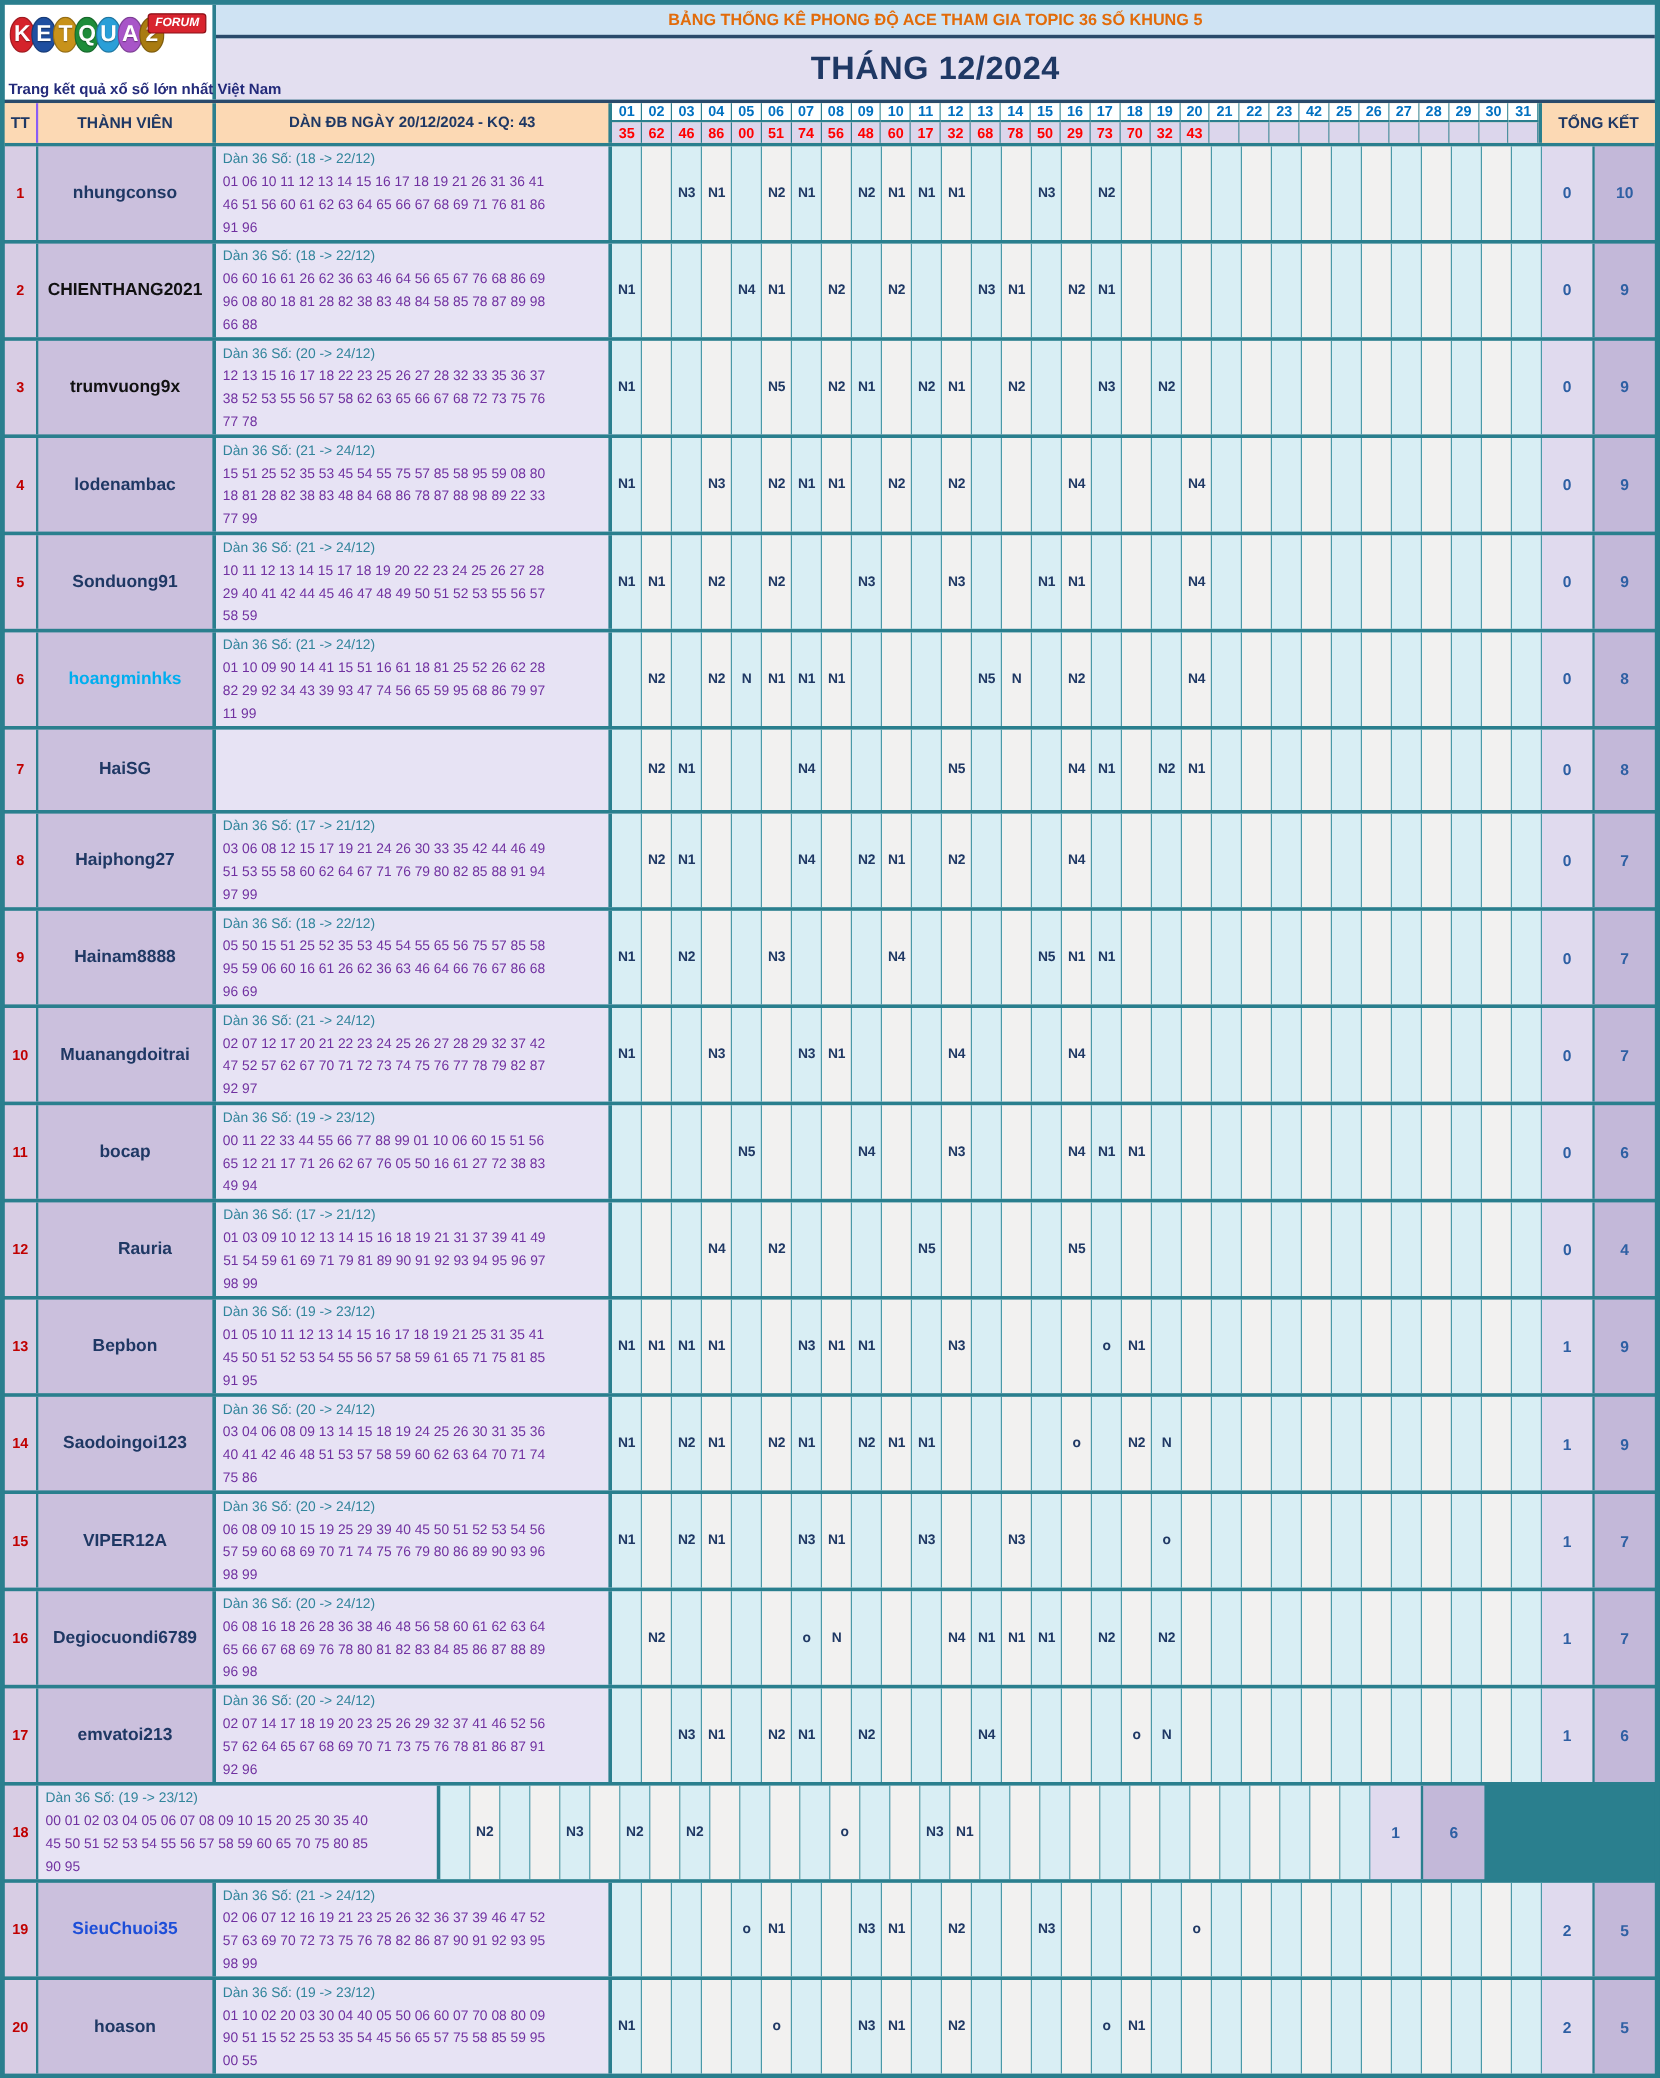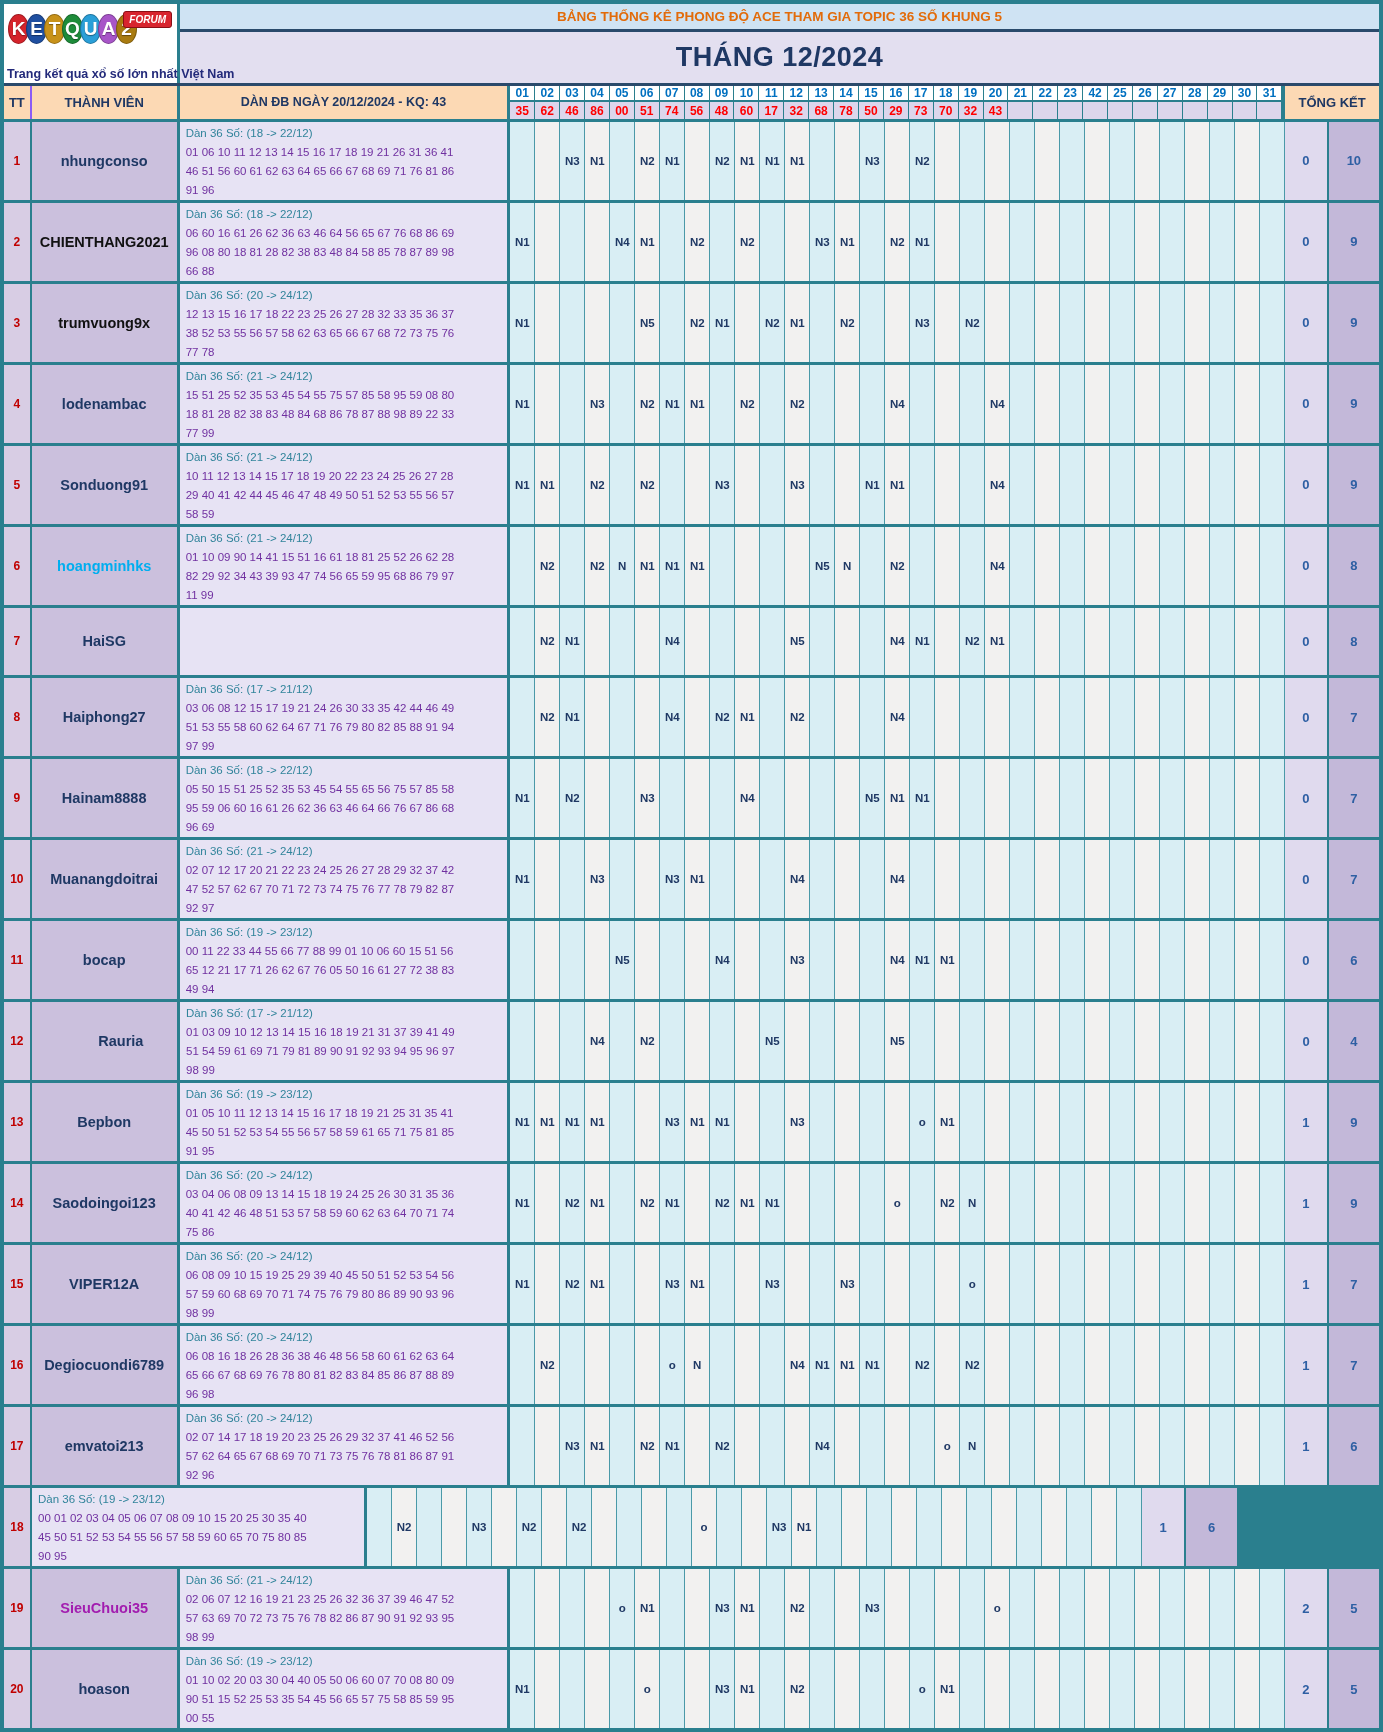--- a/index.html
+++ b/index.html
@@ -958,21 +958,21 @@
           <div class="day-cell even"></div>
           <div class="day-cell odd"></div>
           <div class="day-cell even"></div>
           <div class="day-cell odd"></div>
         </div>
         <div class="c-miss">1</div>
         <div class="c-total">6</div>
       </div>
       <div class="row">
         <div class="c-tt">19</div>
-        <div class="c-member" style="color: #a21caf;">SieuChuoi35</div>
+        <div class="c-member" style="color: #1d4ed8;">SieuChuoi35</div>
         <div class="c-dan">
           <div class="dan-title">Dàn 36 Số: (21 -&gt; 24/12)</div>
           <div class="dan-line">02 06 07 12 16 19 21 23 25 26 32 36 37 39 46 47 52</div>
           <div class="dan-line">57 63 69 70 72 73 75 76 78 82 86 87 90 91 92 93 95</div>
           <div class="dan-line">98 99</div>
         </div>
         <div class="c-days">
           <div class="day-cell odd"></div>
           <div class="day-cell even"></div>
           <div class="day-cell odd"></div>

